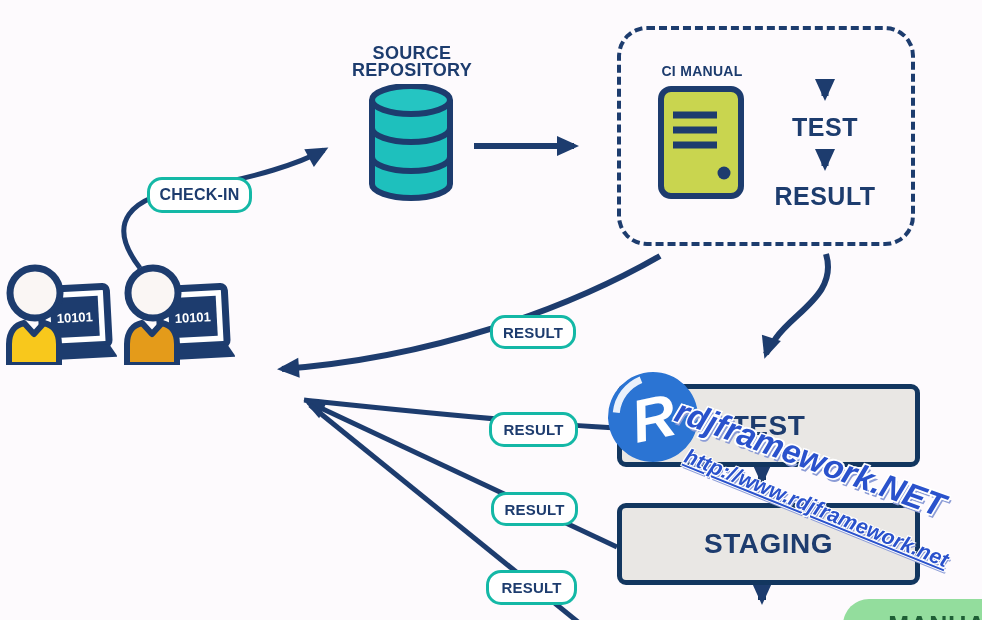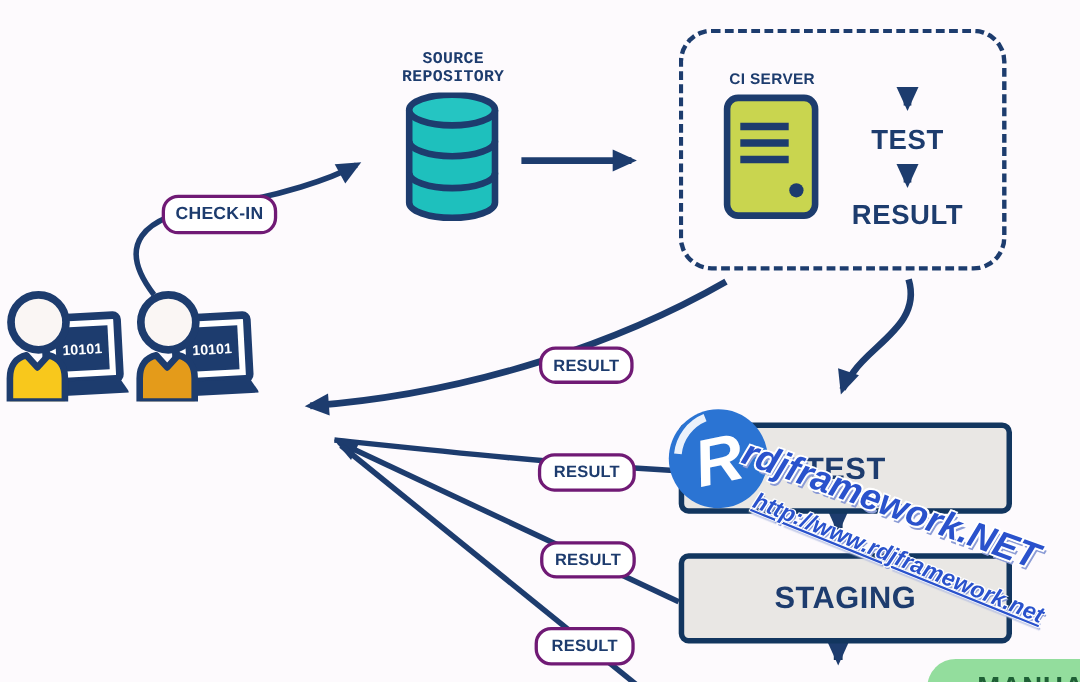--- a/index.html
+++ b/index.html
@@ -7,29 +7,29 @@
   .stage{
     position:relative; width:982px; height:620px;
     background:#fdfafd; overflow:hidden;
   }
   .abs{position:absolute;}
   svg{display:block;}
   .connectors{position:absolute; left:0; top:0; z-index:1; pointer-events:none;}
 
   
   .node-label{position:absolute; z-index:3; color:#1d3c6e; font-weight:bold; text-align:center; letter-spacing:.3px;}
-  .src-label{font-size:15px; line-height:17px;font-family:Liberation Mono, monospace;}
+  .src-label{font-size:18px; line-height:17px;}
   .ci-label{font-size:14px;}
   .step-label{font-size:27px; letter-spacing:.5px;}
   .step-label.small{font-size:25px;}
 
   
   .pill{
     position:absolute; z-index:4; background:#ffffff;
-    border:3px solid #701a75; border-radius:15px;
+    border:3px solid #14b8a6; border-radius:15px;
     color:#1d3c6e; font-weight:bold; font-size:15px;
     display:flex; align-items:center; justify-content:center;
     letter-spacing:.2px;
   }
 
   
   .ci-box{
     position:absolute; left:617px; top:26px; width:290px; height:212px;
     border:4px dashed #1d3c6e; border-radius:30px; z-index:2;
   }
@@ -130,21 +130,21 @@
   </div>
   <svg class="abs" style="left:366px; top:84px; z-index:3;" width="90" height="120" viewBox="0 0 90 120">
     <path d="M 6,16 V 100 A 39,14 0 0 0 84,100 V 16" fill="#1ec0bd" stroke="#1d3c6e" stroke-width="6"></path>
     <path d="M 6,44 A 39,14 0 0 0 84,44" fill="none" stroke="#1d3c6e" stroke-width="6"></path>
     <path d="M 6,73 A 39,14 0 0 0 84,73" fill="none" stroke="#1d3c6e" stroke-width="6"></path>
     <ellipse cx="45" cy="16" rx="39" ry="14" fill="#25c5c2" stroke="#1d3c6e" stroke-width="6"></ellipse>
   </svg>
 
   <div class="ci-box"></div>
 
-  <div class="node-label ci-label" style="left:652px; top:63px; width:100px;">CI SERVER</div>
+  <div class="node-label ci-label" style="left:652px; top:63px; width:100px;">CI MANUAL</div>
 
   <svg class="abs" style="left:656px; top:85px; z-index:3;" width="90" height="115" viewBox="0 0 90 115">
     <rect x="5" y="4" width="80" height="107" rx="10" fill="#c9d54f" stroke="#1d3c6e" stroke-width="6"></rect>
     <line x1="17" y1="30" x2="61" y2="30" stroke="#1d3c6e" stroke-width="7"></line>
     <line x1="17" y1="45" x2="61" y2="45" stroke="#1d3c6e" stroke-width="7"></line>
     <line x1="17" y1="60" x2="61" y2="60" stroke="#1d3c6e" stroke-width="7"></line>
     <circle cx="68" cy="88" r="6.5" fill="#1d3c6e"></circle>
   </svg>
 
   <div class="node-label step-label small" style="left:770px; top:113px; width:110px;">TEST</div>

